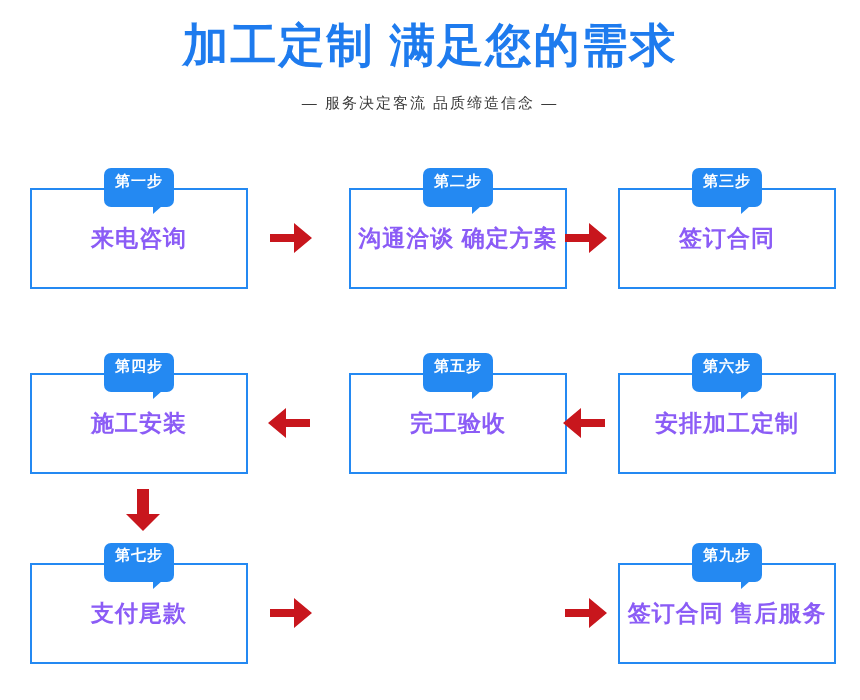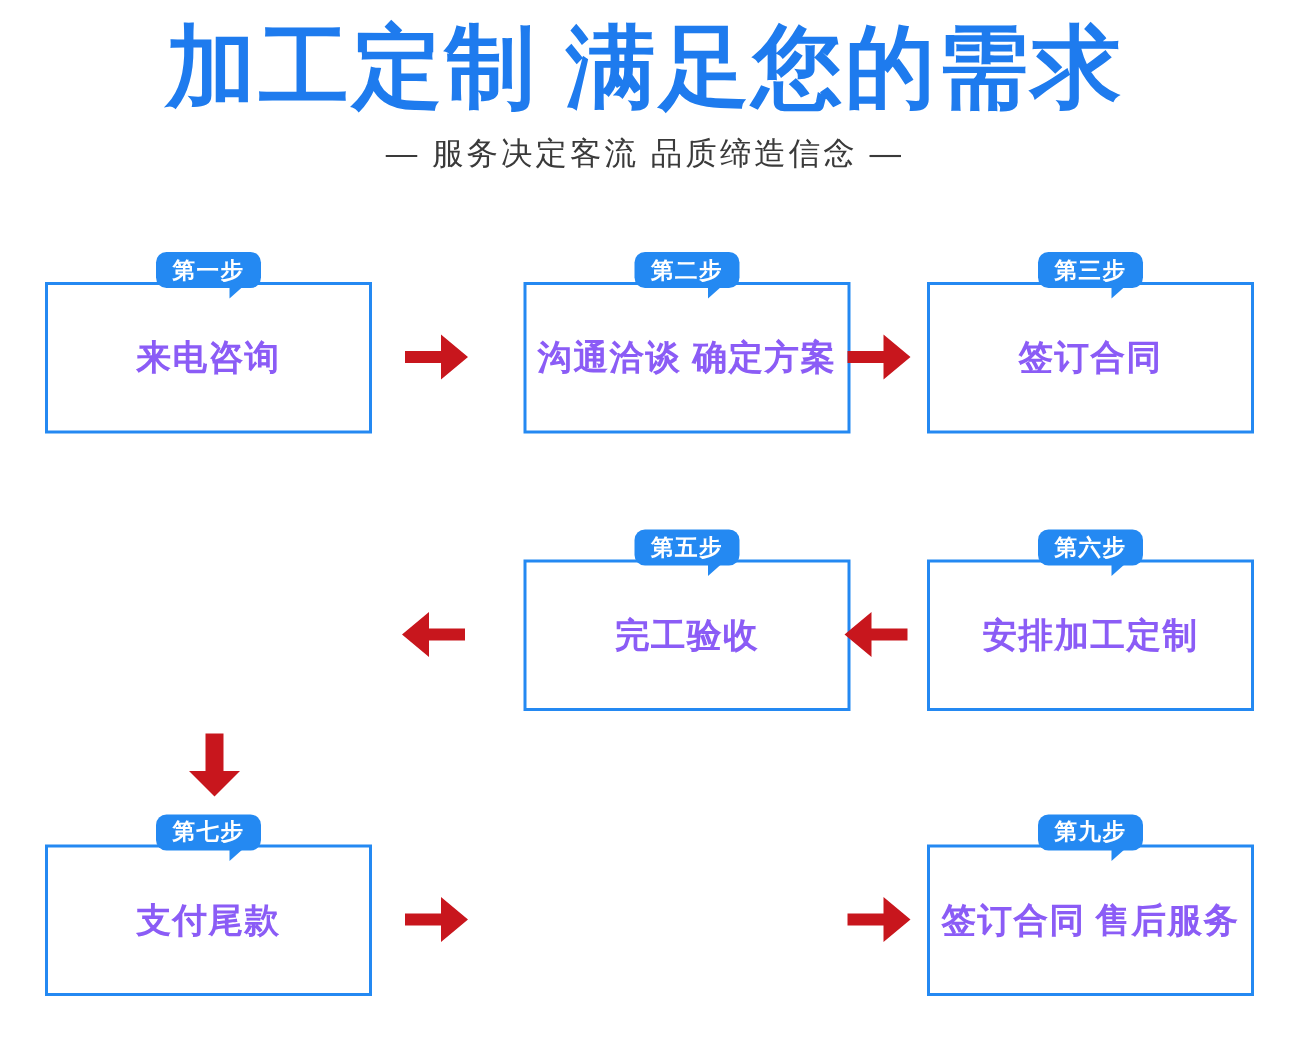--- a/index.html
+++ b/index.html
@@ -25,31 +25,31 @@
   .header {
     position: absolute;
     left: 0;
     top: 0;
     width: 860px;
     text-align: center;
   }
   .main-title {
     margin: 0;
     padding-top: 14px;
-    font-size: 60px;
+    font-size: 46px;
     line-height: 62px;
     font-weight: bold;
     color: #1E7BEE;
     letter-spacing: 2px;
     white-space: nowrap;
   }
   .sub-title {
     margin: 0;
     padding-top: 14px;
-    font-size: 21px;
+    font-size: 15px;
     line-height: 26px;
     font-weight: normal;
     color: #3A3A3A;
     letter-spacing: 2px;
     white-space: nowrap;
   }
 
   
   .flow {
     position: absolute;
@@ -82,21 +82,21 @@
     letter-spacing: 1px;
     white-space: nowrap;
   }
 
   
   .badge {
     position: absolute;
     top: -22px;
     left: 50%;
     transform: translateX(-50%);
-    height: 24px;
+    height: 39px;
     padding: 0 11px;
     border-radius: 7px;
     background: #2489F2;
     color: #ffffff;
     font-size: 15px;
     font-weight: bold;
     line-height: 25px;
     letter-spacing: 1px;
     white-space: nowrap;
     z-index: 4;
@@ -163,20 +163,24 @@
       <svg width="46" height="38" viewBox="0 0 46 38" aria-hidden="true">
         <path d="M2 15 h24 v-11 l18 15 -18 15 v-11 h-24 z" fill="#C8161D"></path>
       </svg>
     </div>
 
     <div class="step col-3 row-1">
       <span class="badge">第三步</span>
       <span class="step-label">签订合同</span>
     </div>
 
+    <div class="step col-1 row-2">
+      <span class="badge">第四步</span>
+      <span class="step-label">施工安装</span>
+    </div>
 
     <div class="arrow" style="left:266px; top:404px;">
       <svg width="46" height="38" viewBox="0 0 46 38" aria-hidden="true">
         <path d="M44 15 h-24 v-11 l-18 15 18 15 v-11 h24 z" fill="#C8161D"></path>
       </svg>
     </div>
 
     <div class="step col-2 row-2">
       <span class="badge">第五步</span>
       <span class="step-label">完工验收</span>

